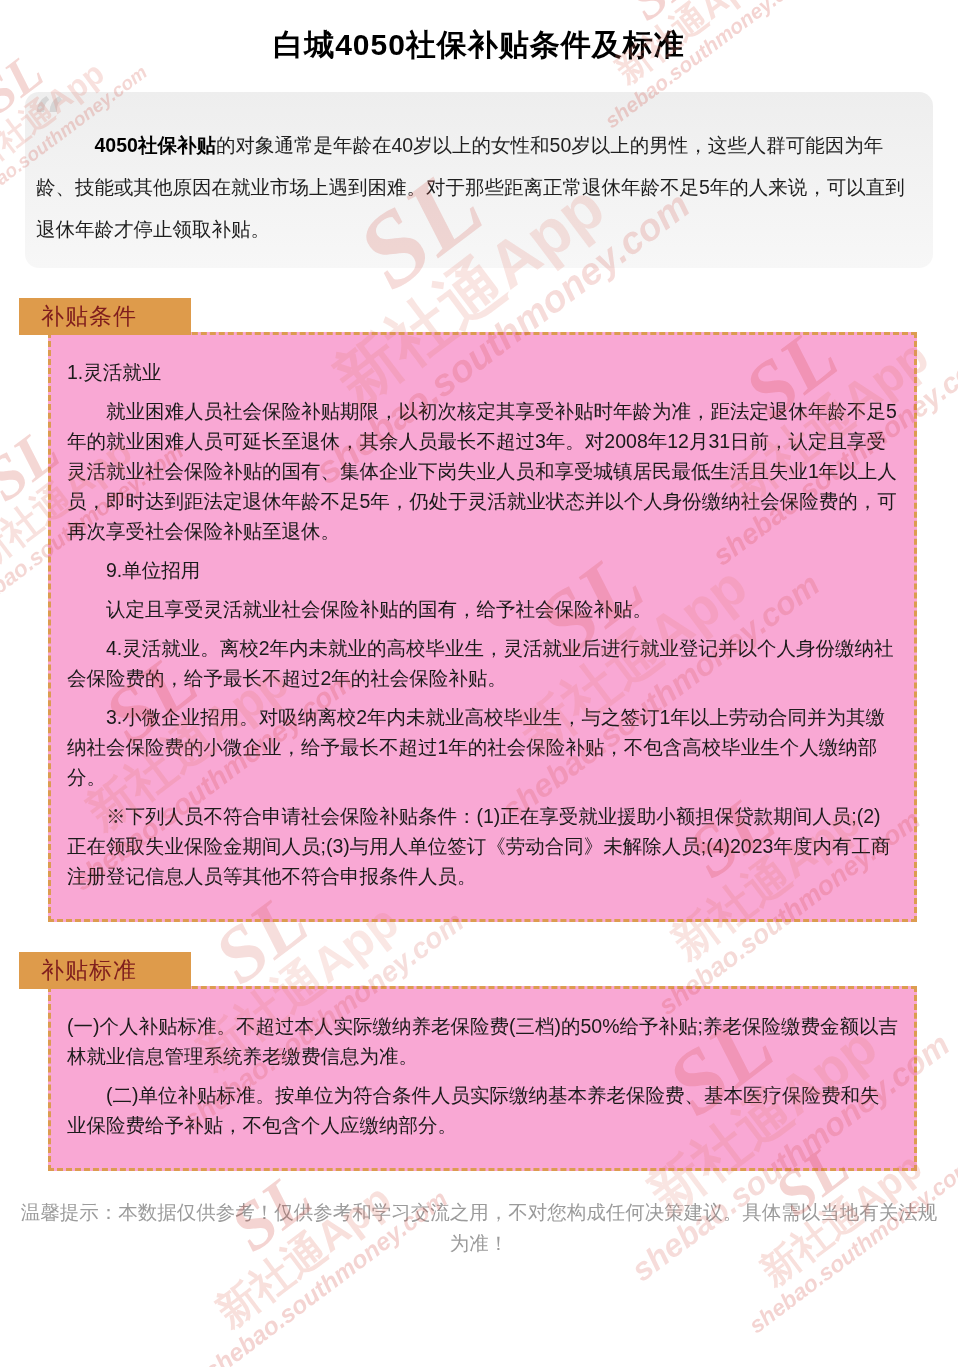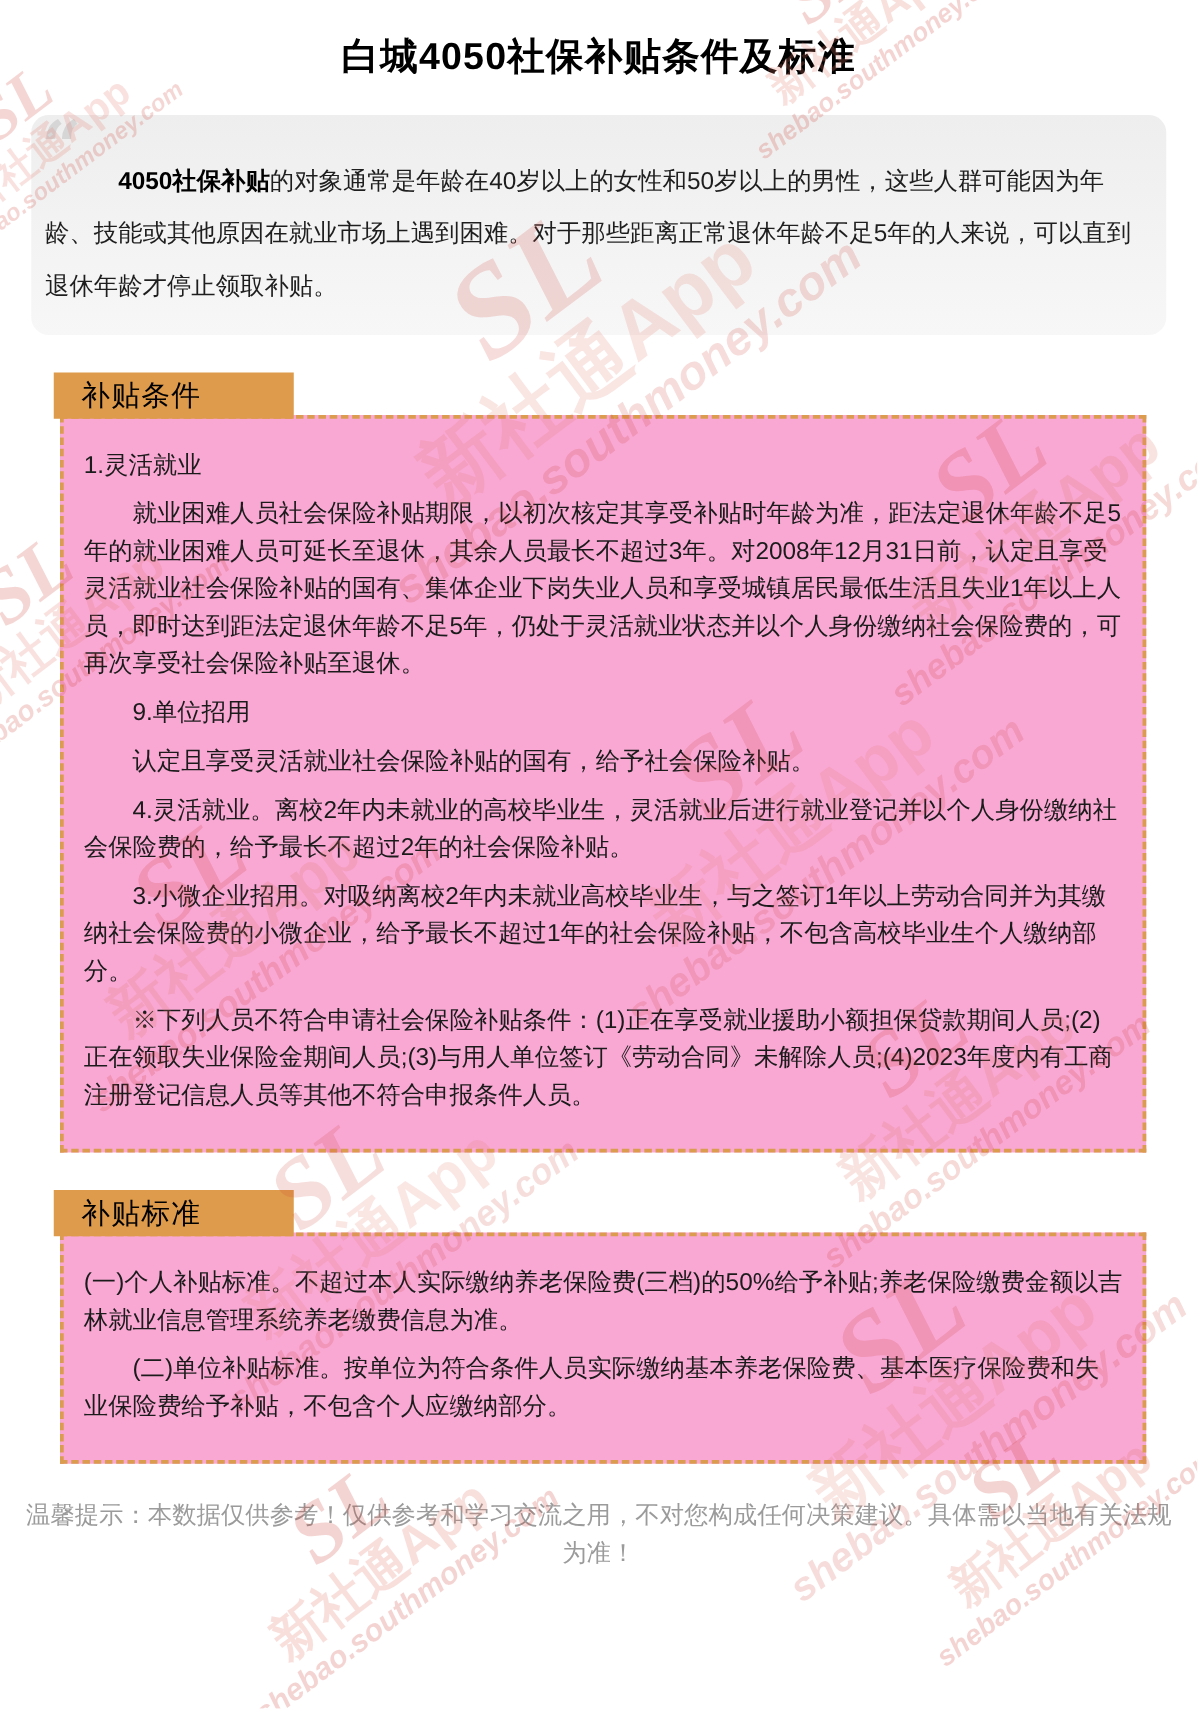--- a/index.html
+++ b/index.html
@@ -42,28 +42,28 @@
     margin:0;
     font-size:19.5px;
     line-height:42px;
     color:#1e1e1e;
     text-indent:3em;
   }
   .intro-text b{color:#000;}
   .sec-heading{
     position:relative;
     z-index:2;
-    margin:30px 0 0 43px;
-    width:192px;
+    margin:30px 0 0 19px;
+    width:172px;
     height:37px;
     line-height:37px;
     box-sizing:border-box;
     padding-left:22px;
     background:#DE9B4B;
-    color:#000000;
+    color:#7f1d1d;
     font-size:23px;
     letter-spacing:1px;
   }
   .dashed-box{
     position:relative;
     z-index:1;
     margin:-3px 41px 0 48px;
     border:3px dashed #DC9C50;
     background:#f9a8d4;
     padding:22px 16px 28px 16px;

